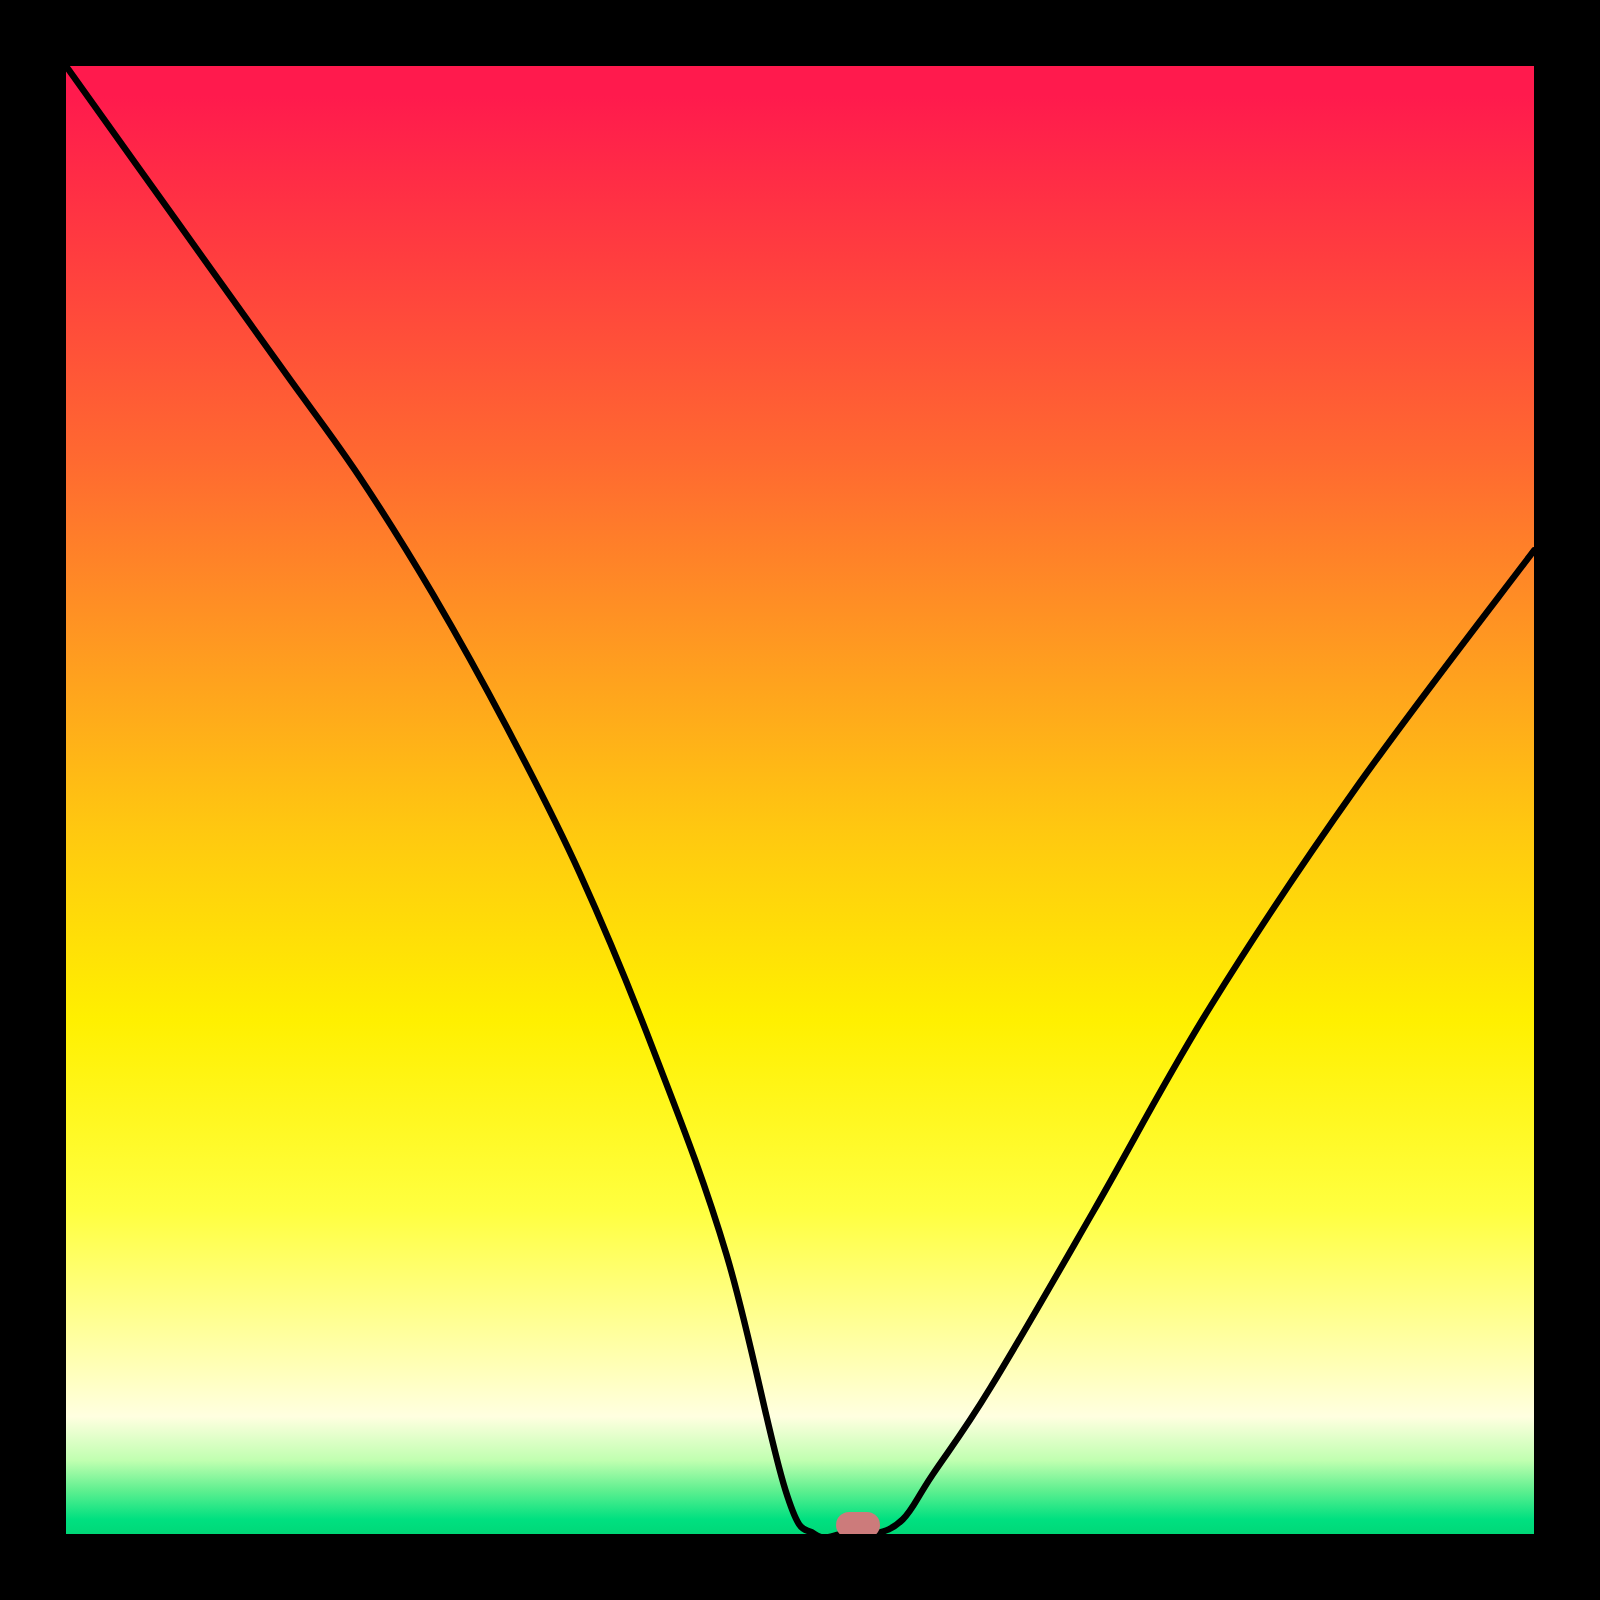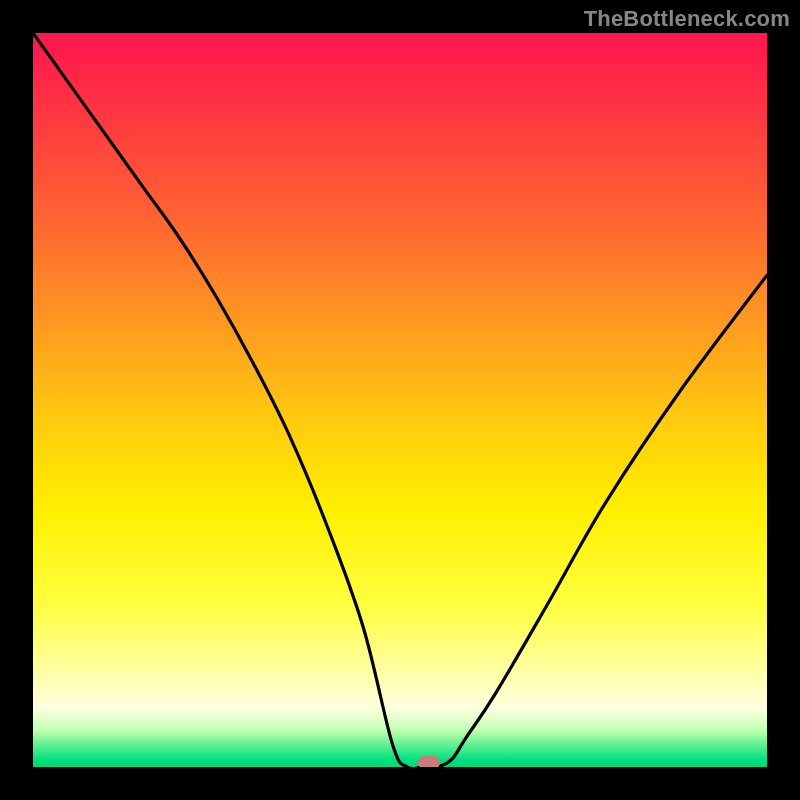--- a/index.html
+++ b/index.html
@@ -66,21 +66,20 @@
     font-size: 22px;
     font-weight: 600;
     color: #84868a;
     letter-spacing: 0.2px;
   }
 </style>
 </head>
 <body>
 
 <div class="frame">
-  <div class="watermark">TheBottleneck.com</div>
 
   <div class="plot">
     <div class="gradient"></div>
 
     <svg class="curve" viewBox="0 0 734 734" preserveAspectRatio="none">
       <path id="curve-path" d="M 0.0 0.0 C 6.6 9.2, 23.5 32.9, 36.7 51.4 C 49.9 69.9, 60.2 84.3, 73.4 102.8 C 86.6 121.3, 96.9 135.6, 110.1 154.1 C 123.3 172.6, 133.6 185.7, 146.8 205.5 C 160.0 225.3, 170.3 241.8, 183.5 264.2 C 196.7 286.7, 207.0 305.2, 220.2 330.3 C 233.4 355.4, 243.7 374.6, 256.9 403.7 C 270.1 432.8, 280.4 457.4, 293.6 491.8 C 306.8 526.1, 318.4 554.9, 330.3 594.5 C 342.2 634.2, 351.7 686.9, 359.7 712.0 C 367.6 737.1, 369.1 730.0, 374.3 734.0 C 379.6 738.0, 383.7 734.0, 389.0 734.0 C 394.3 734.0, 398.4 735.3, 403.7 734.0 C 409.0 732.7, 413.1 731.9, 418.4 726.7 C 423.7 721.4, 425.1 716.5, 433.1 704.6 C 441.0 692.7, 447.9 684.4, 462.4 660.6 C 477.0 636.8, 494.0 606.9, 513.8 572.5 C 533.6 538.2, 548.7 508.1, 572.5 469.8 C 596.3 431.4, 616.9 400.6, 645.9 359.7 C 675.0 318.7, 718.1 263.4, 734.0 242.2" stroke="#000" stroke-width="3.2" fill="none" stroke-linejoin="round" stroke-linecap="round"></path>
     </svg>
 
     <div id="marker" class="marker" style="left: 385.36px; top: 723px;"></div>
   </div>

